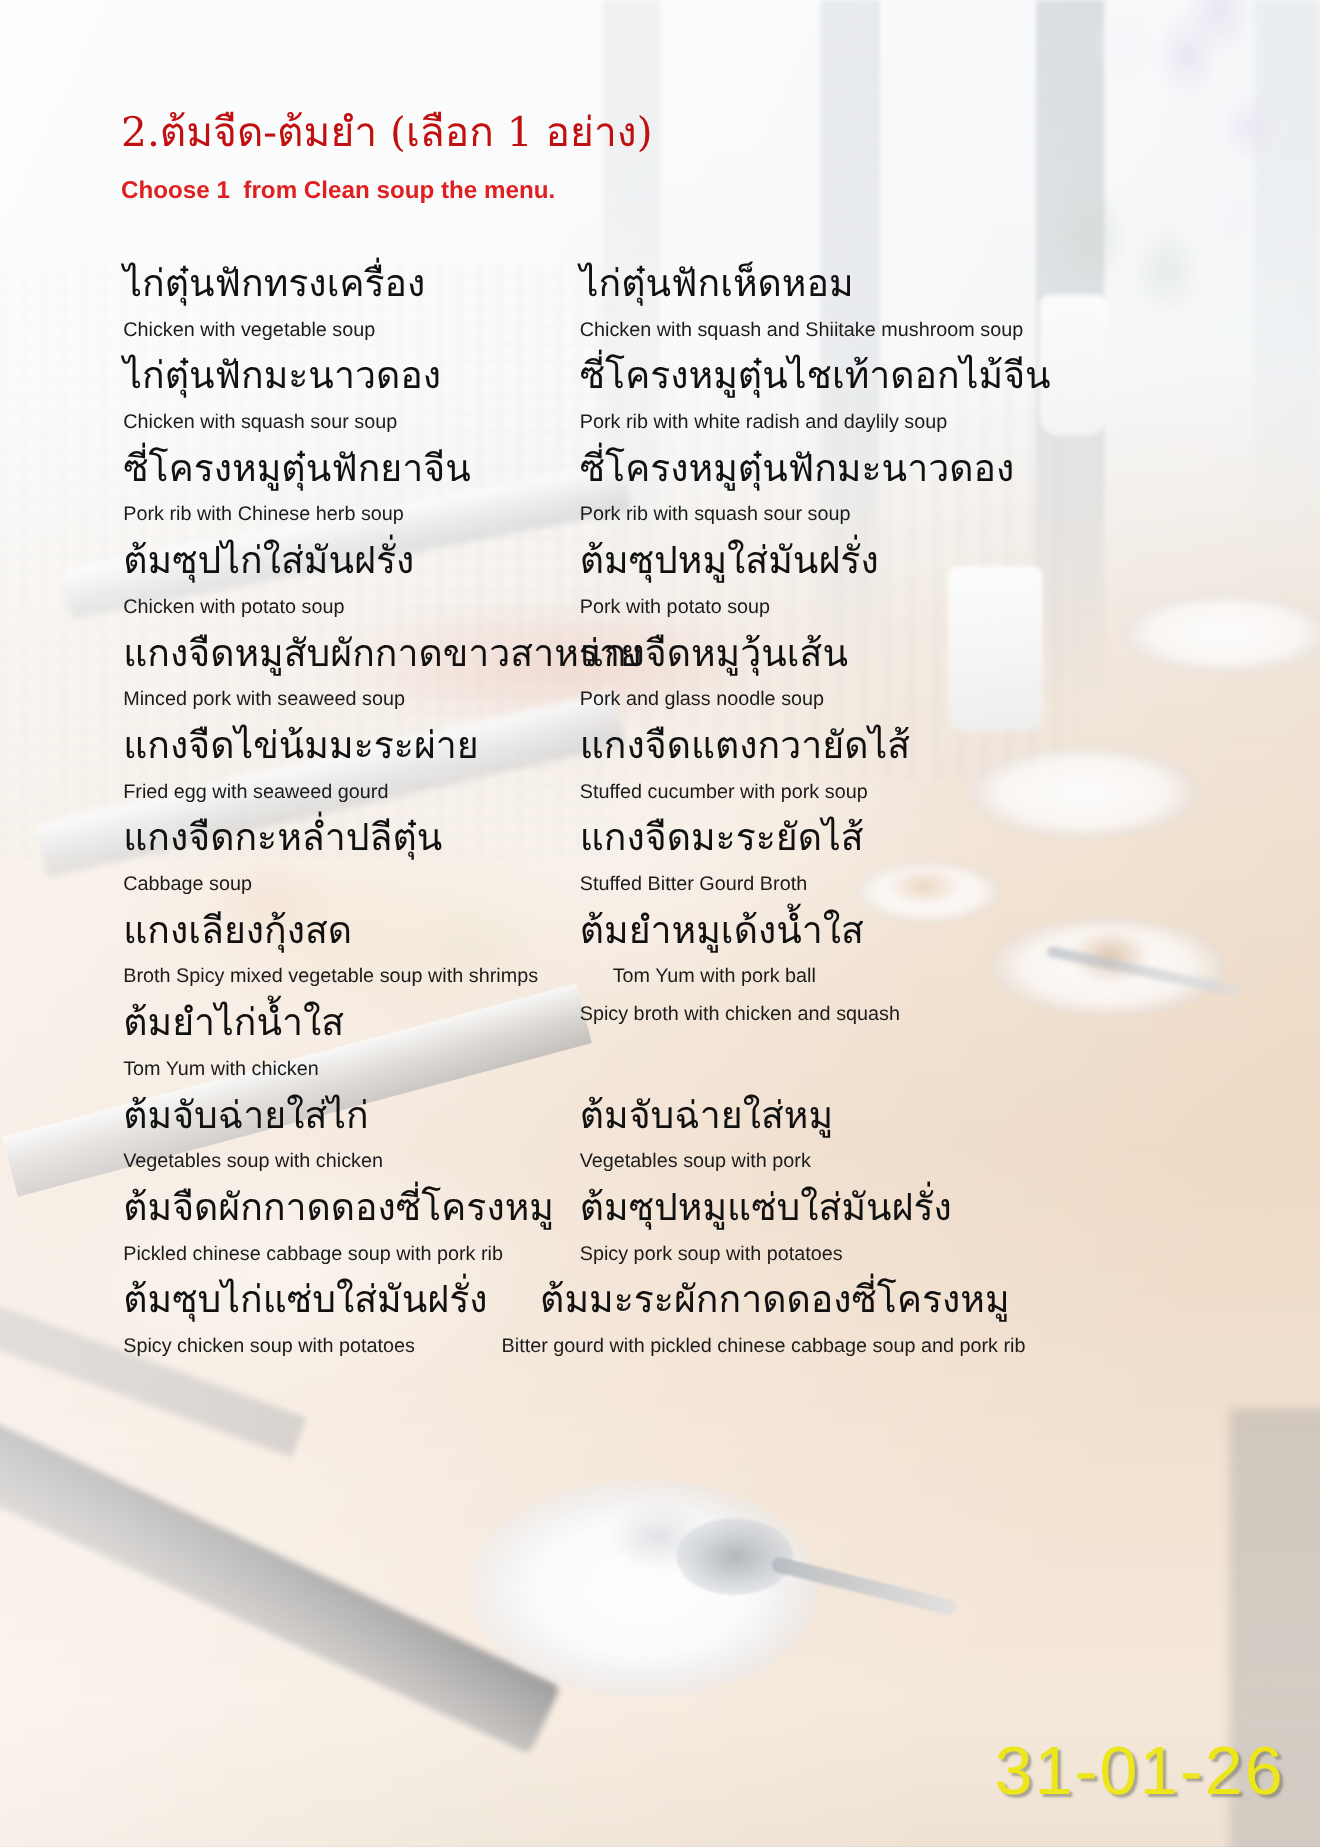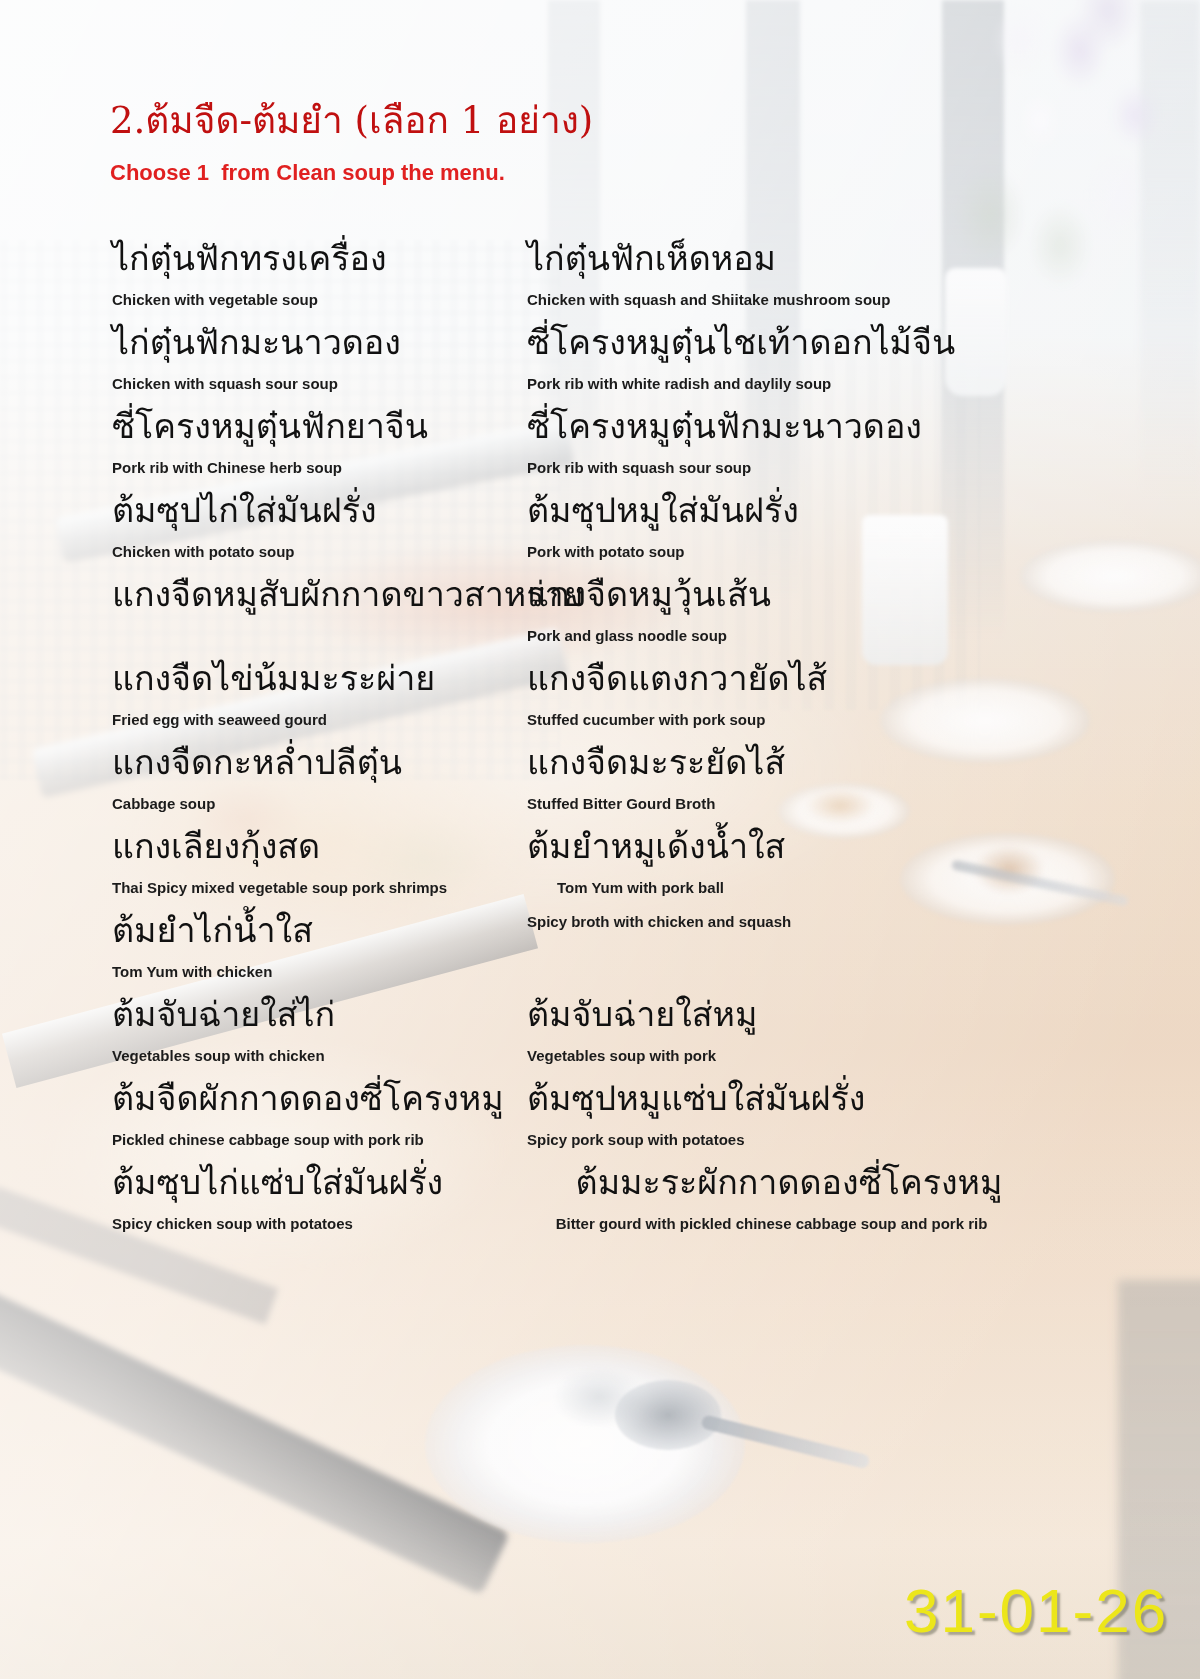--- a/index.html
+++ b/index.html
@@ -88,23 +88,23 @@
   .content{position:absolute;inset:0;z-index:2;}
   .title{position:absolute;left:110px;top:98px;color:#c01010;
     font-family:"DejaVu Serif","Liberation Serif",serif;font-size:37px;line-height:46px;}
   .subtitle{position:absolute;left:110px;top:160px;color:#e02020;font-weight:bold;
     font-size:22px;line-height:26px;white-space:pre;text-align:center;}
   .col{position:absolute;top:233px;}
   .col-left{left:112px;width:440px;}
   .col-right{left:527px;width:560px;}
   .item{height:84px;}
   .item .th{font-family:"DejaVu Serif","Liberation Serif",serif;font-size:34px;line-height:50px;color:#111;white-space:nowrap;}
-  .item .en{font-size:15px;line-height:33px;font-weight:bold;color:#1b1b1b;white-space:nowrap;}
+  .item .en{font-size:18px;line-height:33px;font-weight:normal;color:#1b1b1b;white-space:nowrap;}
   .col-right .item:nth-child(8) .en{margin-left:30px;}
-  .col-right .item:nth-child(12){margin-left:-36px;text-align:center;}
+  .col-right .item:nth-child(12){margin-left:-36px;}
   .col-right .item:nth-child(12) .en{margin-left:-35px;}
   .date-stamp{position:absolute;left:904px;top:1575px;width:330px;text-align:left;
     color:#ece61a;font-size:62px;font-weight:normal;letter-spacing:2px;
     text-shadow:3px 3px 2px rgba(100,100,80,.5);}
 </style>
 </head>
 <body>
 
 <div class="page">
 
@@ -159,32 +159,33 @@
       <div class="item">
         <div class="th">ซี่โครงหมูตุ๋นฟักยาจีน</div>
         <div class="en">Pork rib with Chinese herb soup</div>
       </div>
       <div class="item">
         <div class="th">ต้มซุปไก่ใส่มันฝรั่ง</div>
         <div class="en">Chicken with potato soup</div>
       </div>
       <div class="item">
         <div class="th">แกงจืดหมูสับผักกาดขาวสาหร่าย</div>
+        <div class="en">Minced pork with seaweed soup</div>
       </div>
       <div class="item">
         <div class="th">แกงจืดไข่น้มมะระผ่าย</div>
         <div class="en">Fried egg with seaweed gourd</div>
       </div>
       <div class="item">
         <div class="th">แกงจืดกะหล่ำปลีตุ๋น</div>
         <div class="en">Cabbage soup</div>
       </div>
       <div class="item">
         <div class="th">แกงเลียงกุ้งสด</div>
-        <div class="en">Thai Spicy mixed vegetable soup pork shrimps</div>
+        <div class="en">Broth Spicy mixed vegetable soup with shrimps</div>
       </div>
       <div class="item">
         <div class="th">ต้มยำไก่น้ำใส</div>
         <div class="en">Tom Yum with chicken</div>
       </div>
       <div class="item">
         <div class="th">ต้มจับฉ่ายใส่ไก่</div>
         <div class="en">Vegetables soup with chicken</div>
       </div>
       <div class="item">

